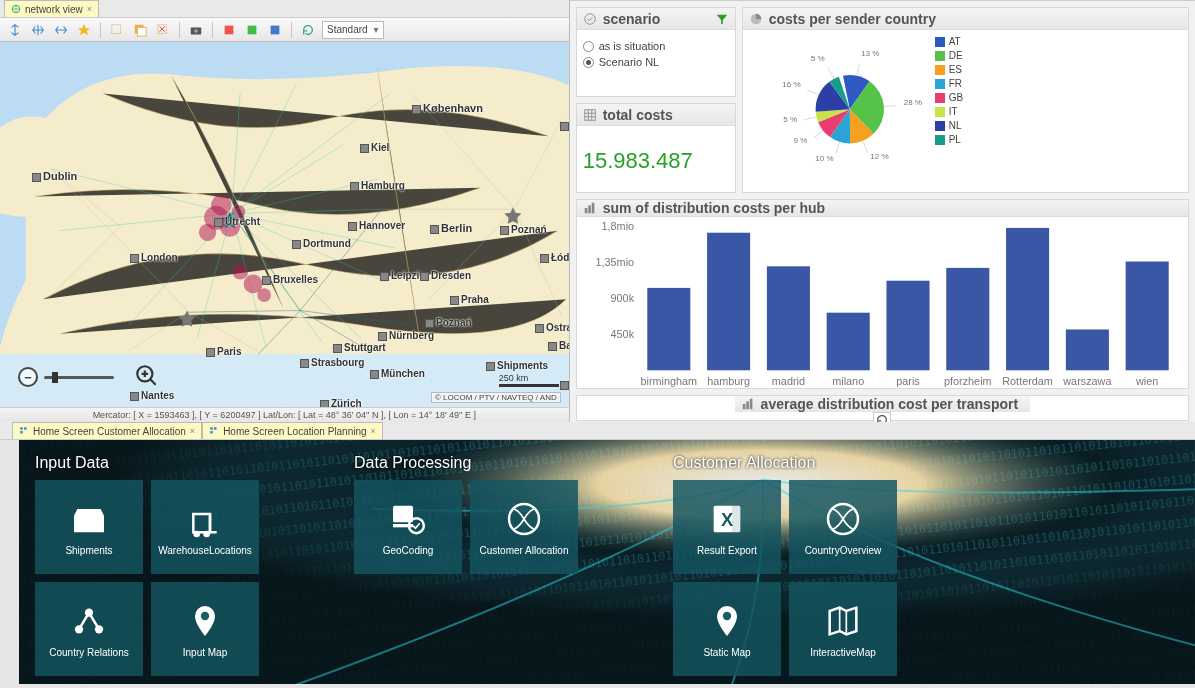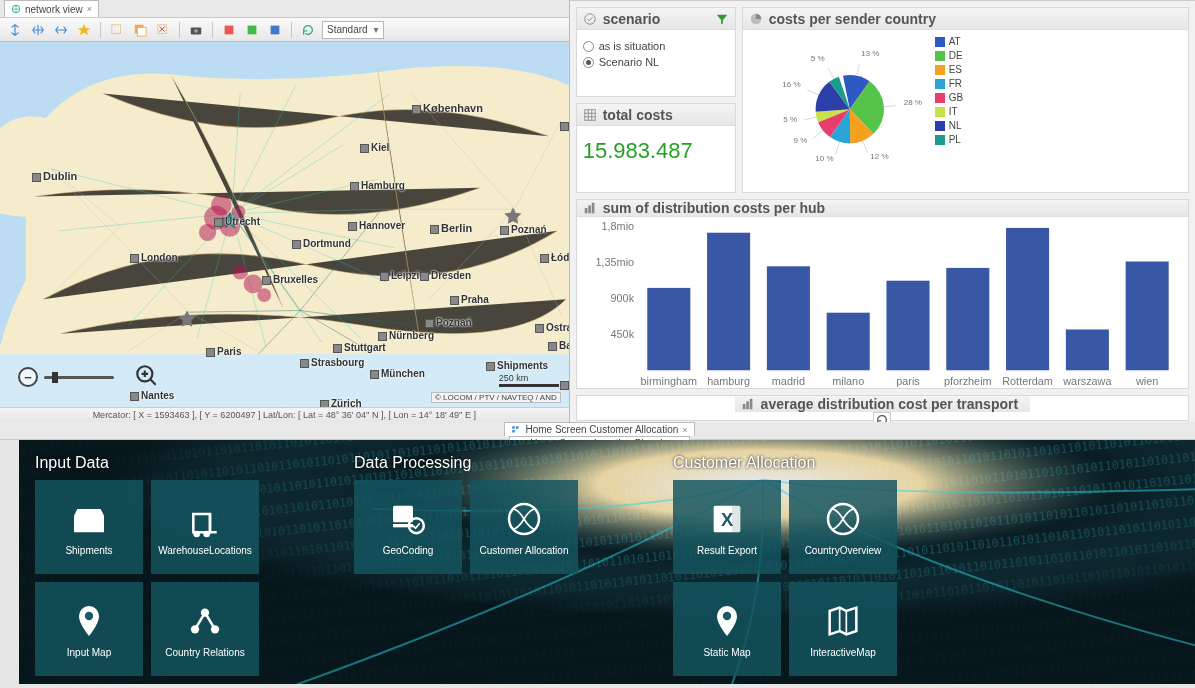--- a/index.html
+++ b/index.html
@@ -1,21 +1,21 @@
 <!DOCTYPE html>
 <html><head>
 <meta charset="utf-8">
 <style>
   * { box-sizing: border-box; }
   body { margin:0; font-family: "Segoe UI", Tahoma, sans-serif; font-size:11px; background:#e6e6e6; color:#444; width:1195px; height:688px; overflow:hidden; }
 
   .top-area { display:flex; height:422px; }
   .map-pane { width:663px; display:flex; flex-direction:column; border-right:1px solid #bbb; }
   .tab-bar { height:18px; background:#e9e9e9; border-bottom:1px solid #ccc; display:flex; align-items:center; padding-left:4px; }
-  .tab { display:flex; align-items:center; gap:4px; background:#ffffff; border:1px solid #bbb; border-bottom:none; padding:1px 6px; height:17px; font-size:10px; cursor:pointer; }
+  .tab { display:flex; align-items:center; gap:4px; background:#fef9c3; border:1px solid #bbb; border-bottom:none; padding:1px 6px; height:17px; font-size:10px; cursor:pointer; }
   .tab .x { color:#888; font-size:9px; }
   .tab-ico { width:10px; height:10px; display:inline-block; }
 
   .toolbar { height:24px; background:linear-gradient(#fafafa,#e7e7e7); border-bottom:1px solid #c0c0c0; display:flex; align-items:center; gap:5px; padding:0 6px; }
   .tbtn { width:18px; height:18px; border:1px solid transparent; border-radius:2px; display:flex; align-items:center; justify-content:center; cursor:pointer; }
   .tbtn svg{width:14px;height:14px;}
   .sep { width:1px; height:16px; background:#c6c6c6; margin:0 2px; }
   .combo { border:1px solid #b8b8b8; background:#fff; height:18px; padding:0 4px; display:flex; align-items:center; gap:6px; font-size:10px; cursor:pointer; }
   .combo .chev { color:#777; }
 
@@ -44,33 +44,33 @@
   .dash { flex:1; padding:6px; display:grid; grid-template-columns: 160px 1fr; grid-template-rows: 90px 90px 190px 26px; gap:6px; background:#f1f1f1; }
   .card { background:#fff; border:1px solid #d8d8d8; display:flex; flex-direction:column; }
   .card-h { height:22px; background:linear-gradient(#f4f4f4,#e6e6e6); border-bottom:1px solid #ddd; display:flex; align-items:center; gap:6px; padding:0 6px; font-size:14px; color:#555; font-weight:bold; }
   .card-h .ico{width:14px;height:14px;display:inline-flex;align-items:center;justify-content:center;}
   .card-h .sp{flex:1;}
   .filter-ico{color:#2aa02a;}
   .card-b{flex:1;padding:6px;font-size:11px;}
   .radio-row{display:flex;align-items:center;gap:5px;margin:4px 0;}
   .radio{width:11px;height:11px;border:1px solid #888;border-radius:50%;display:inline-flex;align-items:center;justify-content:center;}
   .radio.on::after{content:"";width:5px;height:5px;border-radius:50%;background:#555;}
-  .total-val{font-size:22px;color:#26a026;margin-top:6px;}
+  .total-val{font-size:22px;color:#26a026;margin-top:16px;}
   .pie-wrap{display:flex;gap:6px;}
   .pie-svg{width:180px;height:150px;}
   .pct-lbl{font-size:9px;fill:#777;}
   .legend{display:flex;flex-direction:column;gap:3px;font-size:10px;width:46px;}
   .legend-row{display:flex;align-items:center;gap:4px;}
   .legend-sw{width:10px;height:10px;}
   .bar-svg{width:100%;height:100%;}
   .avg-card{grid-column:1/3;}
   .refresh{width:18px;height:18px;border:1px solid #ccc;display:flex;align-items:center;justify-content:center;cursor:pointer;background:#fff;}
 
   .bottom-area{height:266px;display:flex;flex-direction:column;}
-  .bottom-tabs{height:18px;background:#e9e9e9;display:flex;align-items:center;padding-left:4px;border-bottom:1px solid #ccc;flex-direction:column;}
+  .bottom-tabs{height:18px;background:#e9e9e9;display:flex;padding-left:12px;border-bottom:1px solid #ccc;}
   .home{flex:1;position:relative;overflow:hidden;margin-left:19px;}
   .home-bg{position:absolute;inset:0;}
   .home-content{position:relative;padding:14px 16px;color:#fff;display:flex;gap:95px;}
   .section-h{font-size:16px;font-weight:300;margin-bottom:8px;text-shadow:0 0 3px #000;}
   .tiles{display:grid;grid-template-columns:repeat(2,108px);grid-auto-rows:94px;gap:8px;}
   .tile{background:rgba(20,85,95,.84);display:flex;flex-direction:column;align-items:center;justify-content:center;gap:6px;font-size:10px;cursor:pointer;}
   .tile svg{width:40px;height:40px;fill:#fff;}
   .tile .tlabel{text-align:left;}
 </style>
 </head>
@@ -586,34 +586,34 @@
             <svg viewBox="0 0 48 48">
                 <rect x="10" y="18" width="20" height="22" fill="none" stroke="#fff" stroke-width="3"></rect>
                 <circle cx="14" cy="42" r="4"></circle>
                 <circle cx="26" cy="42" r="4"></circle>
                 <path d="M30 18v22h8" stroke="#fff" stroke-width="3" fill="none"></path>
               </svg>
             <span class="tlabel">WarehouseLocations</span>
           </div>
           <div class="tile">
             <svg viewBox="0 0 48 48">
-                <path d="M24 6a12 12 0 0 1 12 12c0 10-12 24-12 24S12 28 12 18A12 12 0 0 1 24 6z"></path>
-                <circle cx="24" cy="18" r="5" fill="#1a5b66"></circle>
-              </svg>
-            <span class="tlabel">Input Map</span>
-          </div>
-          <div class="tile">
-            <svg viewBox="0 0 48 48">
                 <circle cx="12" cy="34" r="5"></circle>
                 <circle cx="36" cy="34" r="5"></circle>
                 <circle cx="24" cy="14" r="5"></circle>
                 <path d="M24 14L12 34M24 14L36 34" stroke="#fff" stroke-width="3"></path>
               </svg>
             <span class="tlabel">Country Relations</span>
           </div>
+          <div class="tile">
+            <svg viewBox="0 0 48 48">
+                <path d="M24 6a12 12 0 0 1 12 12c0 10-12 24-12 24S12 28 12 18A12 12 0 0 1 24 6z"></path>
+                <circle cx="24" cy="18" r="5" fill="#1a5b66"></circle>
+              </svg>
+            <span class="tlabel">Input Map</span>
+          </div>
         </div>
       </div>
       <div>
         <div class="section-h">Data Processing</div>
         <div class="tiles">
           <div class="tile">
             <svg viewBox="0 0 48 48">
                 <rect x="6" y="8" width="24" height="20" rx="2" fill="#fff"></rect>
                 <rect x="6" y="30" width="24" height="4" fill="#fff"></rect>
                 <circle cx="34" cy="32" r="9" fill="none" stroke="#fff" stroke-width="3"></circle>

